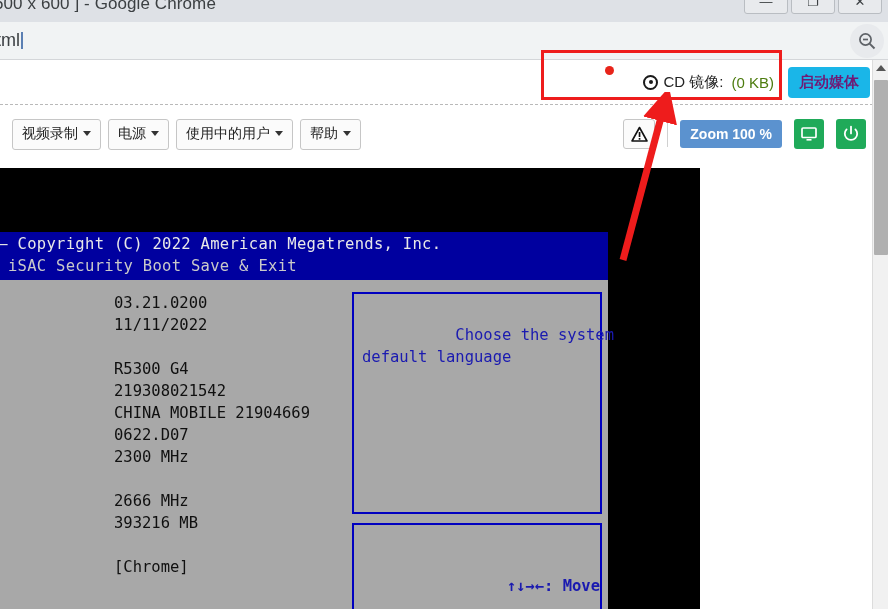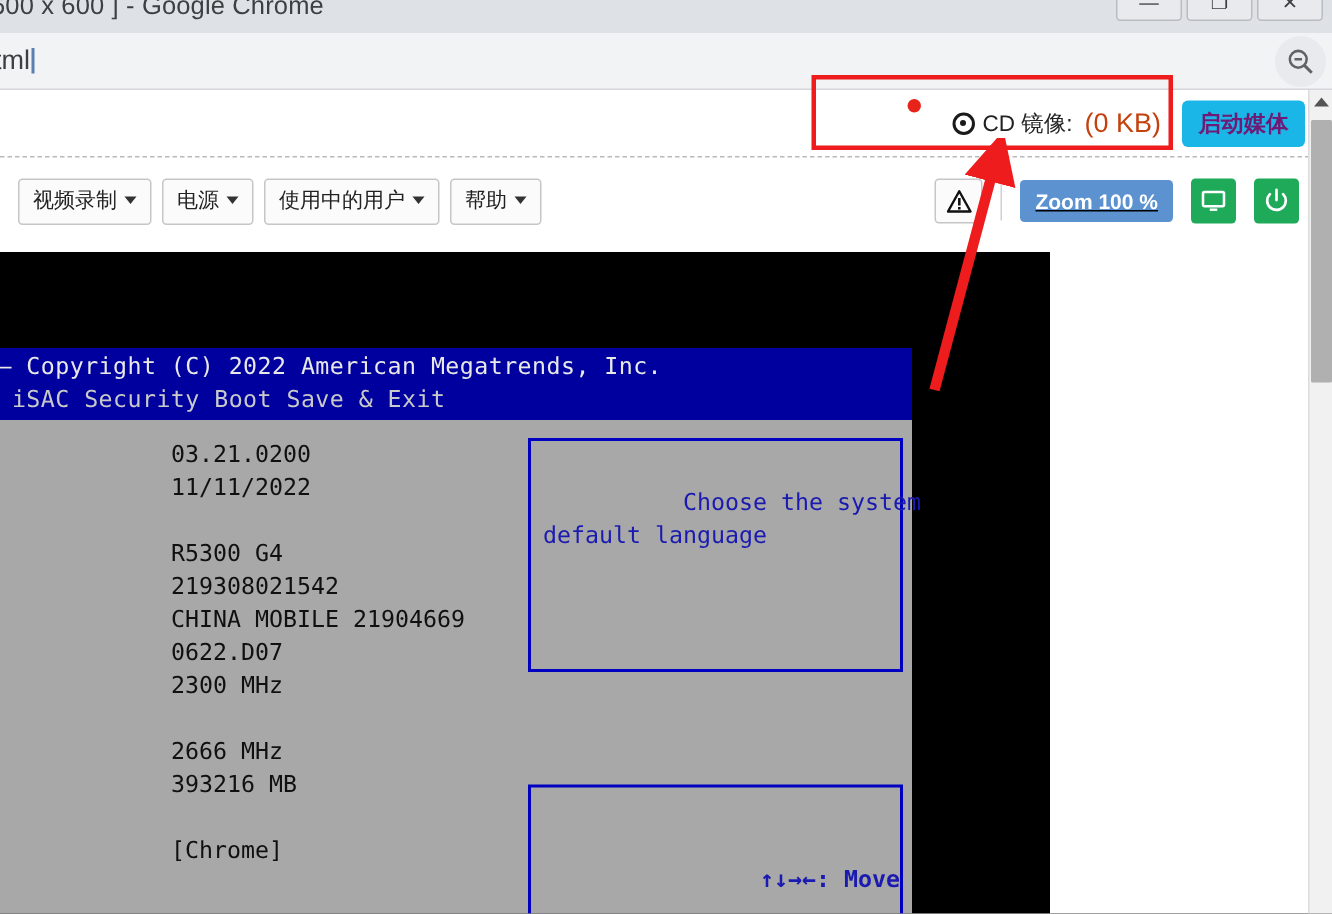--- a/index.html
+++ b/index.html
@@ -74,21 +74,21 @@
     content: ""; width: 4px; height: 4px; border-radius: 50%;
     background: #1a1a1a;
   }
   .cd-label { font-size: 15px; color: #222; white-space: nowrap; }
   .browse-btn {
     margin-left: 8px; padding: 4px 9px 5px;
     font-size: 14px; color: #222; background: #fbfbfb;
     border: 1px solid #c2c2c2; border-radius: 3px; white-space: nowrap;
     font-family: "Liberation Sans", sans-serif;
   }
-  .kb-size { font-size: 18px; color: #c2410c; margin-left: 8px; white-space: nowrap; }
+  .kb-size { font-size: 15px; color: #4d7c0f; margin-left: 8px; white-space: nowrap; }
   .launch-media-btn {
     margin-left: 14px; padding: 6px 11px;
     background: #1ab6e8; color: #701a75; font-size: 15px;
     border: none; border-radius: 4px; font-weight: bold; white-space: nowrap;
     font-family: "Liberation Sans", sans-serif;
   }
 
   
   .dashed-sep {
     position: absolute; left: 0; top: 44px; width: 888px; height: 0;
@@ -106,21 +106,21 @@
     background: #fbfbfb; border: 1px solid #c6c6c6; border-radius: 3px;
     white-space: nowrap; display: flex; align-items: center; gap: 5px;
     font-family: "Liberation Sans", sans-serif;
   }
   .caret-down {
     width: 0; height: 0; border-left: 4px solid transparent;
     border-right: 4px solid transparent; border-top: 5px solid #333;
   }
   .tb-right {
     position: absolute; right: 22px; top: 0; height: 44px;
-    display: flex; align-items: center; gap: 12px; text-decoration: underline;
+    display: flex; align-items: center; gap: 12px;
   }
   .warn-btn {
     width: 32px; height: 30px; background: #fbfbfb;
     border: 1px solid #c6c6c6; border-radius: 3px;
     display: flex; align-items: center; justify-content: center;
   }
   .tb-divider { width: 1px; height: 26px; background: #d0d0d0; }
   .zoom-btn {
     padding: 6px 10px; background: #5b92cf; color: #fff;
     font-size: 14px; font-weight: bold; border: none; border-radius: 3px;
@@ -155,21 +155,21 @@
   }
   .bios-cols { display: flex; }
   .bios-left { width: 462px; padding-left: 14px; }
   .bios-line { display: flex; white-space: pre; height: 22px; }
   .bios-key { width: 210px; }
   .bios-val { }
   .bios-spacer { height: 22px; }
 
   .help-panel {
     position: absolute; left: 462px; top: 12px;
-    width: 250px; height: 156px;
+    width: 250px; height: 222px;
     border: 2px solid #0000c0; color: #1a1ab0;
     padding: 8px 0 0 8px; white-space: pre;
   }
   .key-panel {
     position: absolute; left: 462px; top: 243px;
     width: 250px; height: 118px;
     border: 2px solid #0000c0; color: #1a1ab0;
     padding: 6px 0 0 8px; white-space: pre; overflow: hidden;
   }
   .key-line { font-weight: bold; text-align: right; }

